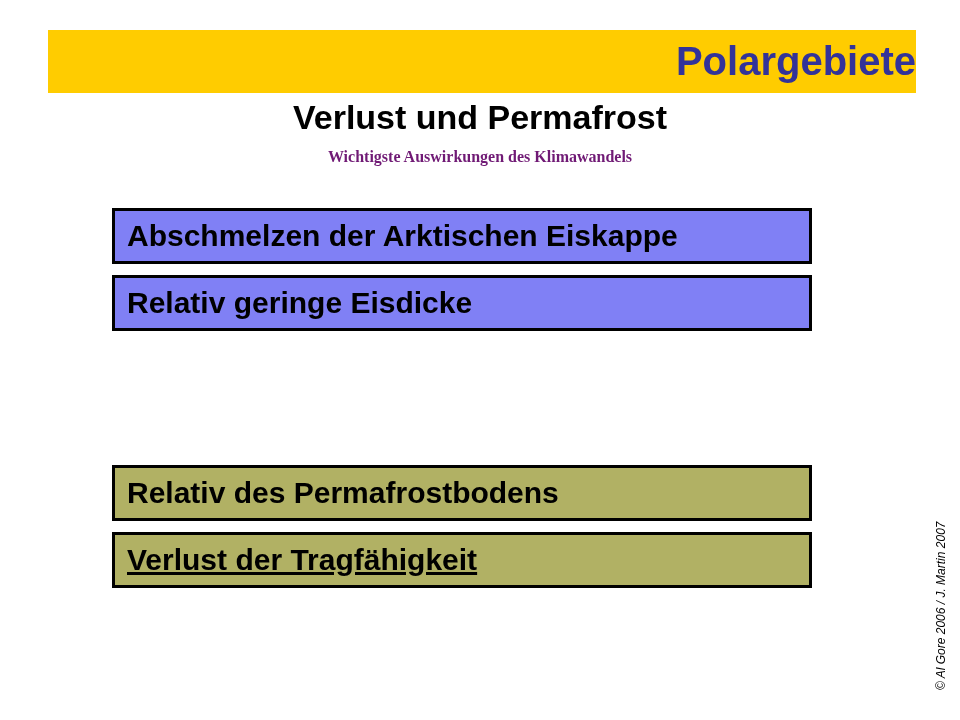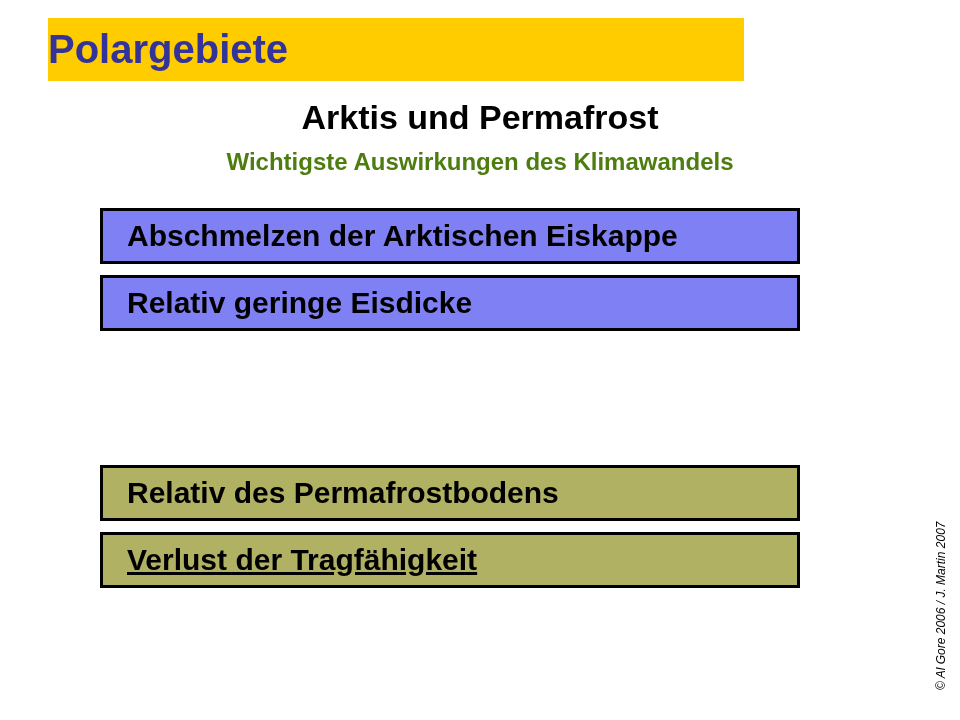--- a/index.html
+++ b/index.html
@@ -11,27 +11,27 @@
     position: relative;
     width: 960px;
     height: 720px;
     background: #ffffff;
     overflow: hidden;
     font-family: "Liberation Sans", sans-serif;
   }
   .banner {
     position: absolute;
     left: 48px;
-    top: 18px;
-    width: 696px;
+    top: 30px;
+    width: 868px;
     height: 63px;
     background: #FFCC00;
     display: flex;
     align-items: center;
-    justify-content: flex-start;
+    justify-content: flex-end;
   }
   .banner-title {
     font-size: 40px;
     font-weight: bold;
     color: #333399;
     letter-spacing: 0px;
   }
   .subtitle {
     position: absolute;
     left: 48px;
@@ -41,34 +41,35 @@
     font-size: 34px;
     font-weight: bold;
     color: #000000;
   }
   .caption {
     position: absolute;
     left: 48px;
     top: 148px;
     width: 864px;
     text-align: center;
-    font-size: 24px;
+    font-size: 16px;
     font-weight: bold;
-    color: #4d7c0f;
+    color: #701a75;
+    font-family: Liberation Serif, serif;
   }
   .info-box {
     position: absolute;
-    left: 100px;
+    left: 112px;
     width: 700px;
     height: 56px;
     box-sizing: border-box;
     border: 3px solid #000000;
     display: flex;
     align-items: center;
-    padding-left: 24px;
+    padding-left: 12px;
     font-size: 30px;
     font-weight: bold;
     color: #000000;
     white-space: nowrap;
   }
   .arctic { background: #8080F5; }
   .permafrost { background: #B1B164; }
   .box-1 { top: 208px; }
   .box-2 { top: 275px; align-items: center; }
   .box-3 { top: 465px; }
@@ -87,21 +88,21 @@
 </style>
 </head>
 <body>
 
 <div class="slide">
 
   <div class="banner">
     <span class="banner-title">Polargebiete</span>
   </div>
 
-  <div class="subtitle">Arktis und Permafrost</div>
+  <div class="subtitle">Verlust und Permafrost</div>
 
   <div class="caption">Wichtigste Auswirkungen des Klimawandels</div>
 
   <div class="info-box arctic box-1">
     <span>Abschmelzen der Arktischen Eiskappe</span>
   </div>
 
   <div class="info-box arctic box-2">
     <span>Relativ geringe Eisdicke</span>
   </div>

